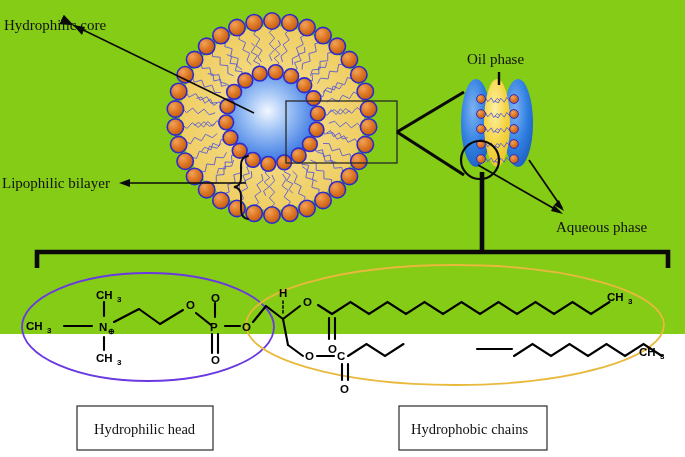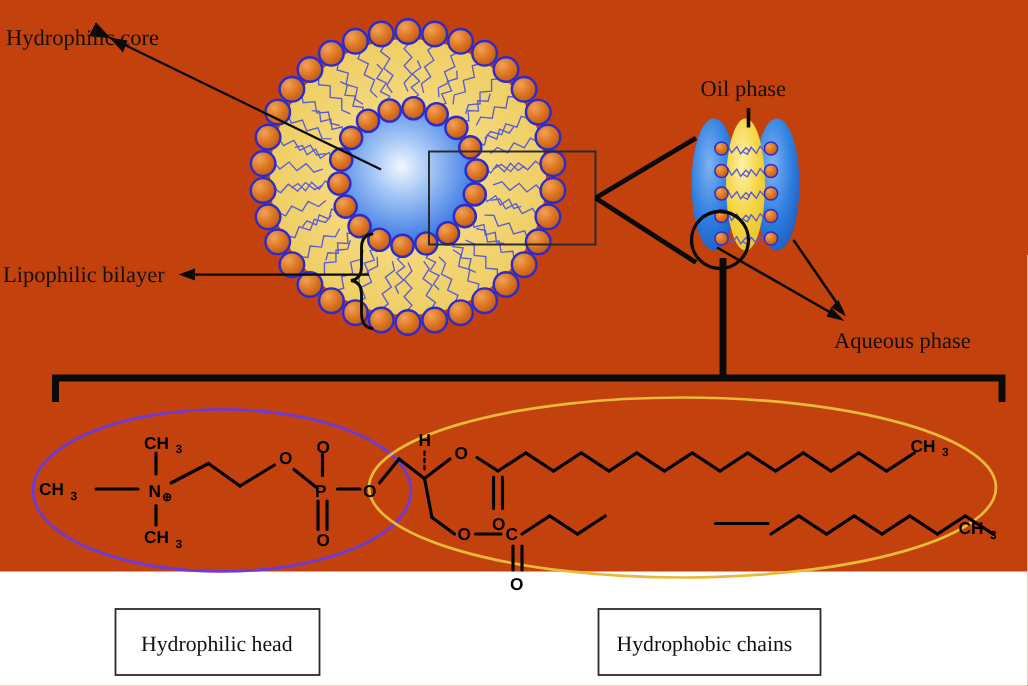--- a/index.html
+++ b/index.html
@@ -1,18 +1,18 @@
 <!DOCTYPE html>
 <html><head>
 <meta charset="utf-8">
 <style>
   html,body{margin:0;padding:0;background:#ffffff;}
   body{width:685px;height:457px;overflow:hidden;
        font-family:"Liberation Serif", serif;}
-  #stage{position:relative;width:685px;height:381px;background:#c2410c;}
+  #stage{position:relative;width:685px;height:334px;background:#84cc16;}
   svg.layer{position:absolute;left:0;top:0;width:685px;height:457px;}
   .lbl{font-family:"Liberation Serif", serif;font-size:15px;fill:#111;}
   .chem{font-family:"Liberation Sans", sans-serif;font-size:11.5px;fill:#000;
         font-weight:bold;}
   .chemsub{font-family:"Liberation Sans", sans-serif;font-size:8px;fill:#000;
         font-weight:bold;}
   .boxlbl{font-family:"Liberation Serif", serif;font-size:14.5px;fill:#111;}
 </style>
 </head>
 <body>

